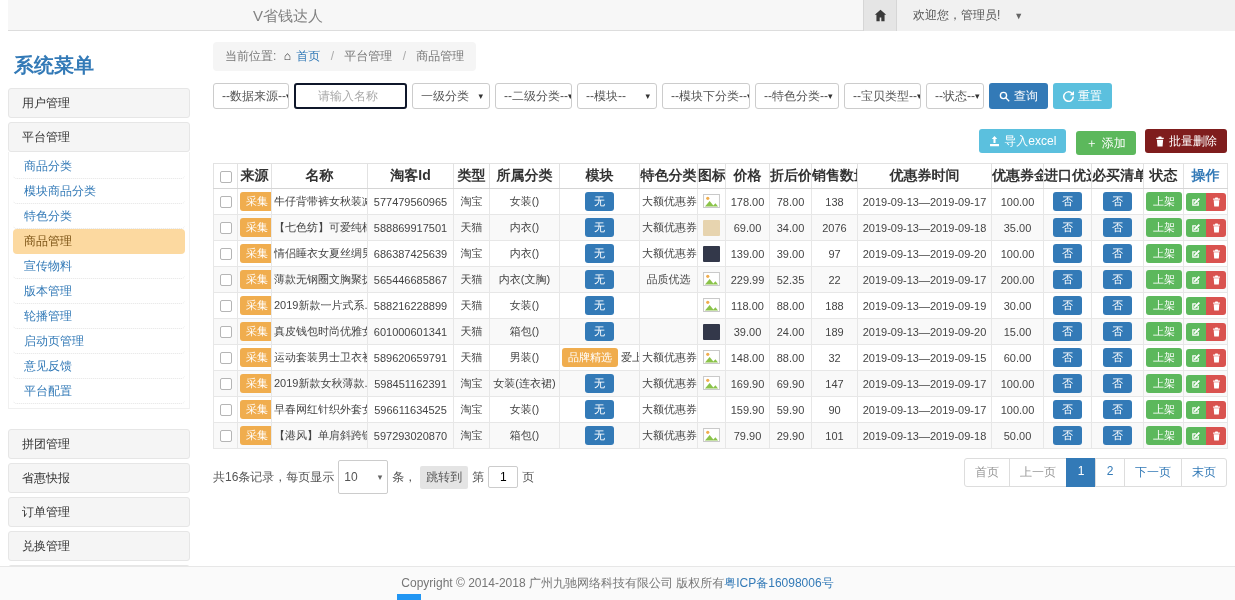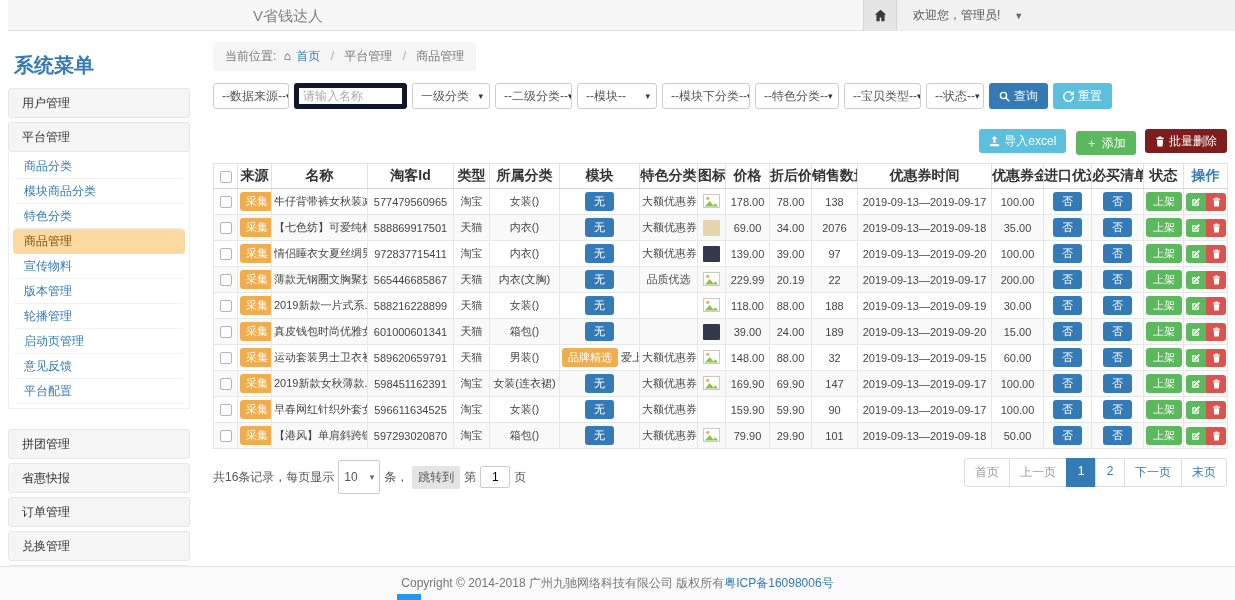--- a/index.html
+++ b/index.html
@@ -33,21 +33,21 @@
     padding:6px 12px; color:#777; }
   .breadcrumb .home-ic { color:#333; margin:0 2px 0 4px; }
   .breadcrumb a { color:#337ab7; text-decoration:none; cursor:pointer; }
   .breadcrumb .sep { color:#aaa; margin:0 7px; }
 
   .filter-row { display:flex; align-items:center; gap:5px; margin-top:12px; }
   .sel { height:26px; border:1px solid #ccc; border-radius:3px; background:#fff;
     display:flex; align-items:center; justify-content:space-between; padding:0 6px 0 8px;
     color:#555; cursor:pointer; white-space:nowrap; overflow:hidden; }
   .sel .caret { color:#333; }
-  .inp { height:26px; border:5px solid #0f172a; border-radius:3px; padding:0 4px;
+  .inp { height:26px; border:2px solid #0f172a; border-radius:3px; padding:0 22px;
     font-size:12px; color:#4c1d95; font-family:inherit; }
   .inp::placeholder { color:#aaa; }
   .btn { height:26px; border:none; border-radius:3px; color:#fff; font-size:12px;
     padding:0 10px; display:inline-flex; align-items:center; gap:4px; cursor:pointer;
     font-family:inherit; white-space:nowrap; }
   .btn-primary { background:#337ab7; }
   .btn-info { background:#5bc0de; }
   .btn-success { background:#5cb85c; }
   .btn-danger-soft { background:#7f1d1d; }
 
@@ -73,21 +73,21 @@
     justify-content:center; cursor:pointer; }
   .op.edit { background:#5cb85c; border-radius:3px 0 0 3px; }
   .op.del { background:#d9534f; border-radius:0 3px 3px 0; }
   .thumb { display:inline-block; width:17px; height:16px; vertical-align:middle; border-radius:1px; }
   .thumb.beige { background:#e7d4af; }
   .thumb.dark { background:#33384a; }
 
   .pager-row { margin-top:9px; position:relative; height:28px; color:#555; }
   .pager-left { position:absolute; left:0; top:2px; display:flex; align-items:center; gap:4px; }
   .mini-sel { height:24px; border:1px solid #ccc; border-radius:2px; background:#fff;
-    display:inline-flex; align-items:center; gap:12px; padding:16px 5px; cursor:pointer; }
+    display:inline-flex; align-items:center; gap:20px; padding:16px 5px; cursor:pointer; }
   .jump-chip { background:#e4e4e4; border-radius:2px; padding:3px 6px; color:#555; cursor:pointer; }
   .jump-inp { width:30px; height:22px; border:1px solid #ccc; border-radius:2px;
     text-align:center; font-family:inherit; font-size:12px; }
   .pager-right { position:absolute; right:0; top:0; display:inline-flex; }
   .pg { min-width:30px; padding:5px 10px; border:1px solid #ddd; background:#fff;
     color:#337ab7; margin-left:-1px; cursor:pointer; text-align:center; }
   .pg.disabled { color:#999; }
   .pg.active { background:#337ab7; border-color:#337ab7; color:#fff; }
   .pg:first-child { border-radius:3px 0 0 3px; }
   .pg:last-child { border-radius:0 3px 3px 0; }
@@ -300,21 +300,21 @@
                 <svg viewBox="0 0 16 16" width="9" height="10">
                   <path d="M6 0h4l.8 1.8H14v2H2v-2h3.2zM3 5h10l-.9 11H3.9z" fill="#fff"></path>
                 </svg>
               </span>
             </span></td>
         </tr>
         <tr>
           <td><span class="cb"></span></td>
           <td><span class="bdg orange">采集</span></td>
           <td>情侣睡衣女夏丝绸男士...</td>
-          <td>972837715411</td>
+          <td>686387425639</td>
           <td>淘宝</td>
           <td>内衣()</td>
           <td><span class="bdg blue">无</span></td>
           <td>大额优惠券</td>
           <td><span class="thumb dark"></span></td>
           <td>139.00</td>
           <td>39.00</td>
           <td>97</td>
           <td>2019-09-13—2019-09-20</td>
           <td>100.00</td>
@@ -342,21 +342,21 @@
           <td>天猫</td>
           <td>内衣(文胸)</td>
           <td><span class="bdg blue">无</span></td>
           <td>品质优选</td>
           <td><svg viewBox="0 0 18 15" width="17" height="14">
               <rect x="0.5" y="0.5" width="17" height="14" fill="#fff" stroke="#c6c6c6"></rect>
               <circle cx="5" cy="4.6" r="1.7" fill="#f0ad4e"></circle>
               <path d="M2 13.4l5-6 4 4.8 2.2-2.2 2.8 3.4z" fill="#8bc34a"></path>
             </svg></td>
           <td>229.99</td>
-          <td>20.19</td>
+          <td>52.35</td>
           <td>22</td>
           <td>2019-09-13—2019-09-17</td>
           <td>200.00</td>
           <td><span class="bdg blue">否</span></td>
           <td><span class="bdg blue">否</span></td>
           <td><span class="bdg green">上架</span></td>
           <td><span class="opg">
               <span class="op edit">
                 <svg viewBox="0 0 16 16" width="10" height="10">
                   <path d="M12.3 1.6l2.1 2.1L7.5 10.6 4.8 11.2l.6-2.7zM2 3.5h6v2H4v6.5h6.5V8h2v6H2z" fill="#fff"></path>

